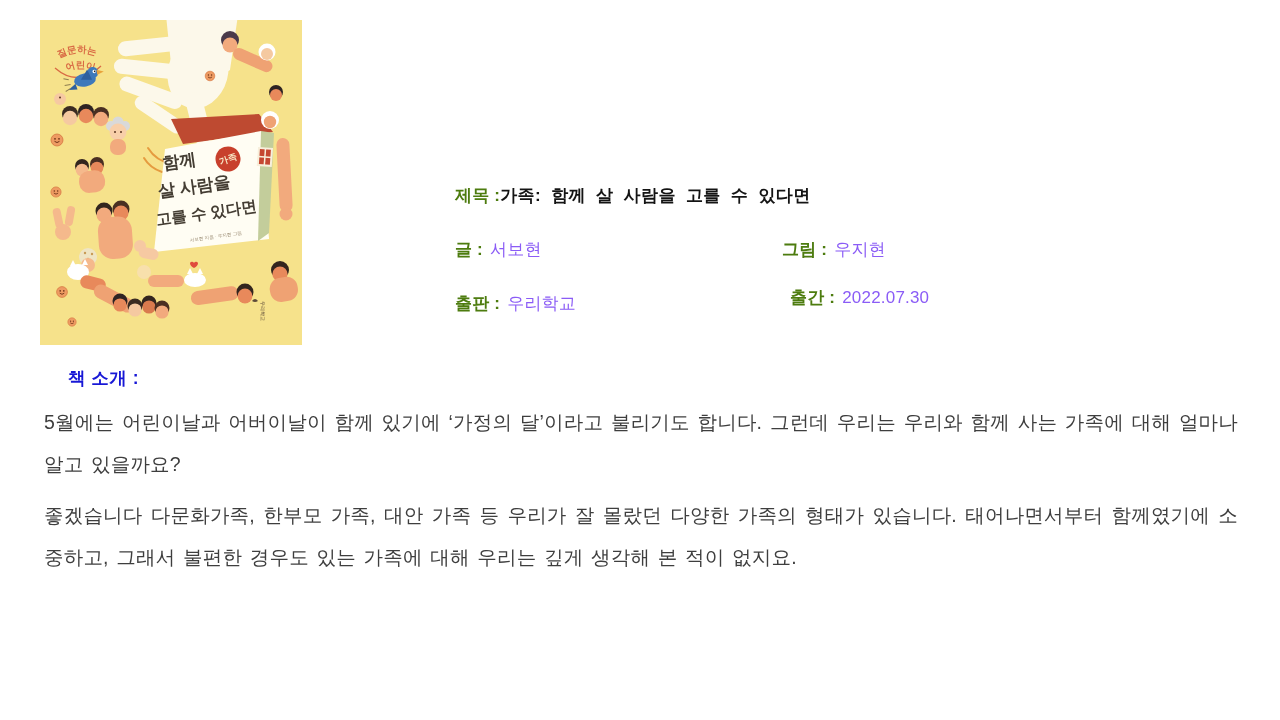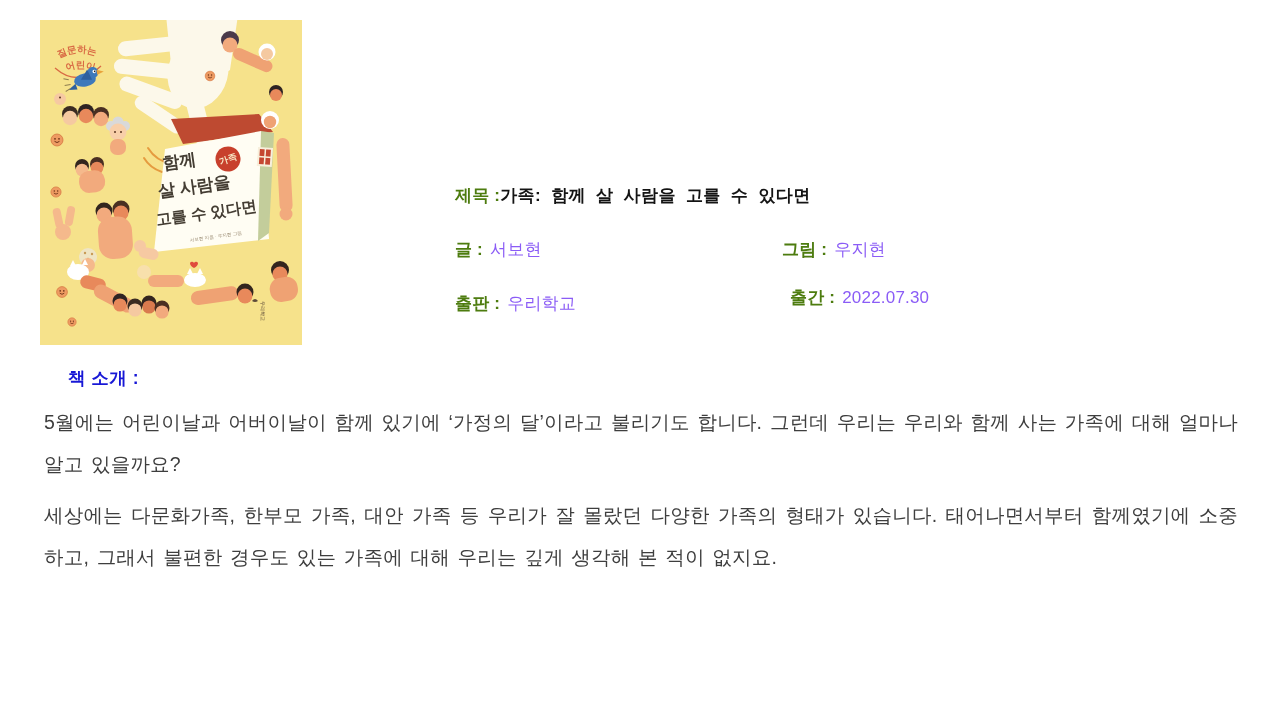--- a/index.html
+++ b/index.html
@@ -246,16 +246,16 @@
     <span class="label">출판 :</span><span class="value">우리학교</span>
   </div>
   <div class="meta-row row-pubdate">
     <span class="label">출간 :</span><span class="value">2022.07.30</span>
   </div>
 
   <div class="intro-heading">책 소개 :</div>
 
   <div class="intro-body">
     <p>5월에는 어린이날과 어버이날이 함께 있기에 ‘가정의 달’이라고 불리기도 합니다. 그런데 우리는 우리와 함께 사는 가족에 대해 얼마나 알고 있을까요?</p>
-    <p>세상에는 다문화가족, 한부모 가족, 대안 가족 등 우리가 잘 몰랐던 다양한 가족의 형태가 있습니다. 태어나면서부터 함께였기에 소중하고, 그래서 불편한 경우도 있는 가족에 대해 우리는 깊게 생각해 본 적이 없지요.</p>
+    <p>좋겠습니다 다문화가족, 한부모 가족, 대안 가족 등 우리가 잘 몰랐던 다양한 가족의 형태가 있습니다. 태어나면서부터 함께였기에 소중하고, 그래서 불편한 경우도 있는 가족에 대해 우리는 깊게 생각해 본 적이 없지요.</p>
   </div>
 
 </div>
 
 </body></html>

